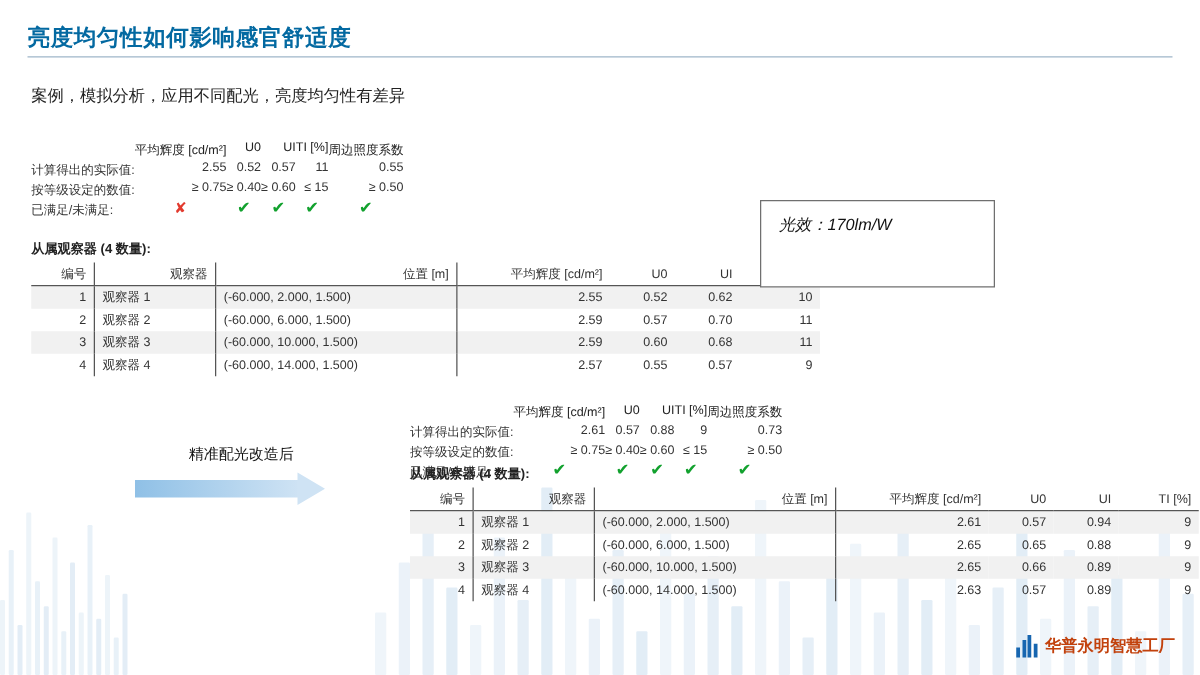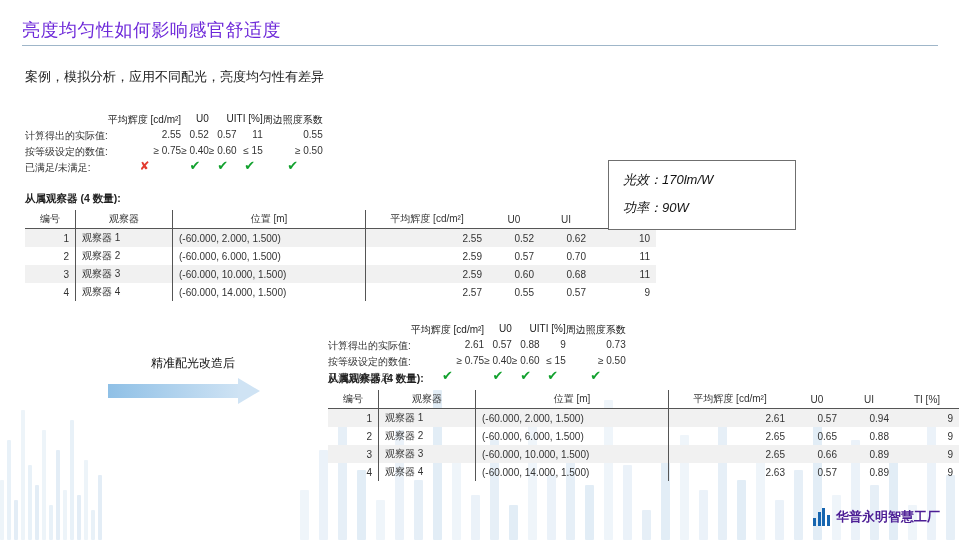--- a/index.html
+++ b/index.html
@@ -12,21 +12,21 @@
     overflow:hidden;
   }
   
   .bars{position:absolute;pointer-events:none;}
   .bar{position:absolute;background:#dce9f4;border-radius:1px;}
   .bars-left{left:0;top:330px;}
   .bars-right{left:300px;top:330px;}
 
   .title{
     position:absolute;left:22px;top:18px;
-    font-size:18px;font-weight:normal;color:#6d28d9;
+    font-size:18px;font-weight:bold;color:#0369a1;
     letter-spacing:.5px;
   }
   .title-rule{
     position:absolute;left:22px;top:45px;width:916px;height:1px;background:#9fb6c9;
   }
   .subtitle{
     position:absolute;left:25px;top:68px;font-size:13px;color:#222;
   }
 
   
@@ -39,21 +39,21 @@
   .check{color:#12a12e;font-size:13px;line-height:10px;}
   .cross{color:#e23a2e;font-size:12px;line-height:10px;}
   .cellcenter{text-align:center;}
 
   
   .obs-title{font-size:10.5px;font-weight:bold;color:#222;}
   table.obs{
     border-collapse:collapse;font-size:10px;color:#333;
   }
   table.obs th{
-    font-weight:normal;text-align:center;padding:2px 6px;
+    font-weight:normal;text-align:right;padding:2px 6px;
     border-bottom:1px solid #555;white-space:nowrap;
   }
   table.obs td{
     padding:2px 6px;white-space:nowrap;
   }
   table.obs tr.alt td{background:#f1f1f1;}
   .num{text-align:right;}
   .bl{border-left:1px solid #555;}
   .br{border-right:1px solid #555;}
 
@@ -78,21 +78,21 @@
     position:absolute;left:130px;top:0;width:0;height:0;
     border-top:13px solid transparent;border-bottom:13px solid transparent;
     border-left:22px solid #cfe3f4;
   }
   .arrow-label2{font-size:12px;color:#111;text-align:center;margin-top:2px;}
 
   
   .logo{position:absolute;right:20px;bottom:14px;display:flex;align-items:center;}
   .logo-mark{display:flex;align-items:flex-end;height:18px;margin-right:5px;}
   .logo-mark i{display:block;width:3px;margin-right:1.5px;background:#1766b0;}
-  .logo-text{font-size:13px;font-weight:bold;color:#4c1d95;}
+  .logo-text{font-size:13px;font-weight:bold;color:#c2410c;}
 </style>
 </head>
 <body>
 
 <div class="bars bars-left">
     <div class="bar" style="left: 0px; top: 150px; width: 4px; height: 60px; opacity: 0.5;"></div>
     <div class="bar" style="left: 7px; top: 110px; width: 4px; height: 100px; opacity: 0.65;"></div>
     <div class="bar" style="left: 14px; top: 170px; width: 4px; height: 40px; opacity: 0.8;"></div>
     <div class="bar" style="left: 21px; top: 80px; width: 4px; height: 130px; opacity: 0.5;"></div>
     <div class="bar" style="left: 28px; top: 135px; width: 4px; height: 75px; opacity: 0.65;"></div>
@@ -236,21 +236,20 @@
       <td class="num">0.55</td>
       <td class="num">0.57</td>
       <td class="num">9</td>
     </tr>
   </tbody>
     </table>
 </div>
 
 <div class="infobox">
   <div>光效：170lm/W</div>
-  <div>功率：90W</div>
 </div>
 
 <div class="arrow-wrap">
   <div class="arrow-label">精准配光改造后</div>
   <div class="arrow">
     <div class="shaft"></div>
       <div class="head"></div>
   </div>
 </div>
 

